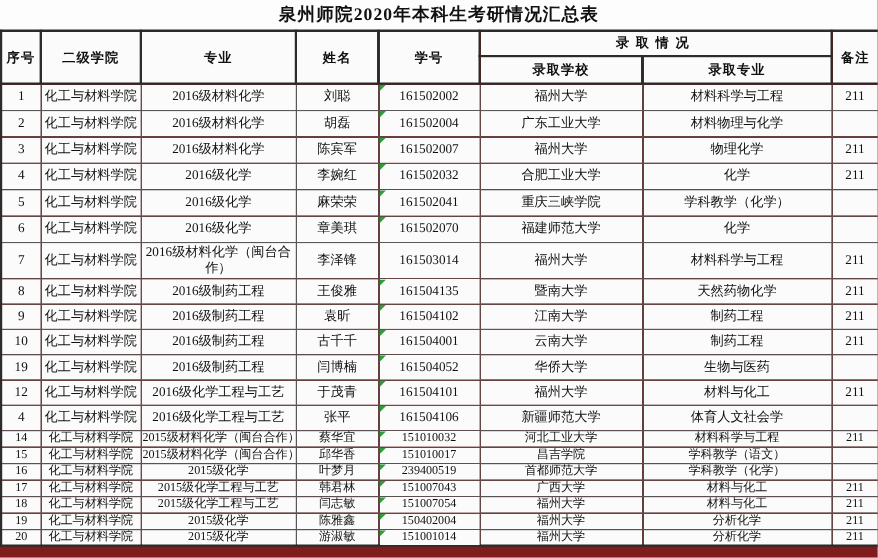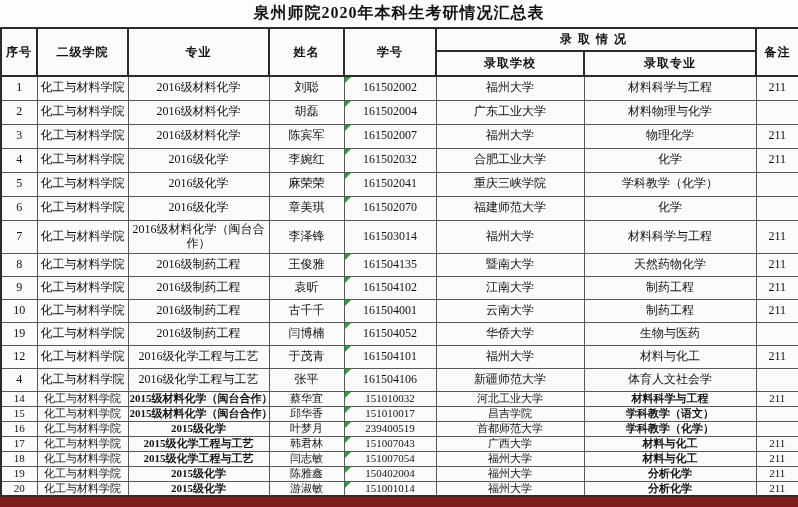--- a/index.html
+++ b/index.html
@@ -24,21 +24,21 @@
     border:2px solid #2b2b2b; font-size:12px; font-weight:bold;
     letter-spacing:1px;
   }
   td { border:1px solid #585858; font-size:12px; line-height:1.15; }
   .hdr-group { letter-spacing:6px;text-align:center; }
   .r-normal { height:24px; }
   .r-tall   { height:33px; }
   .r-mid    { height:23px; }
   .r-compact { height:15px; }
   .r-compact td { font-size:11px; line-height:1; }
-  .r-compact td.c-major, .r-compact td.c-admit { white-space:nowrap;font-weight:bold; }
+  .r-compact td.c-major, .r-compact td.c-admit { white-space:nowrap; }
   td.c-id { position:relative; }
   .tri {
     position:absolute; top:0; left:0; width:0; height:0;
     border-top:6px solid #2f9e3a; border-right:6px solid transparent;
   }
   .hrowA { height:23px; }
   .hrowB { height:25px; }
 </style>
 </head>
 <body>

